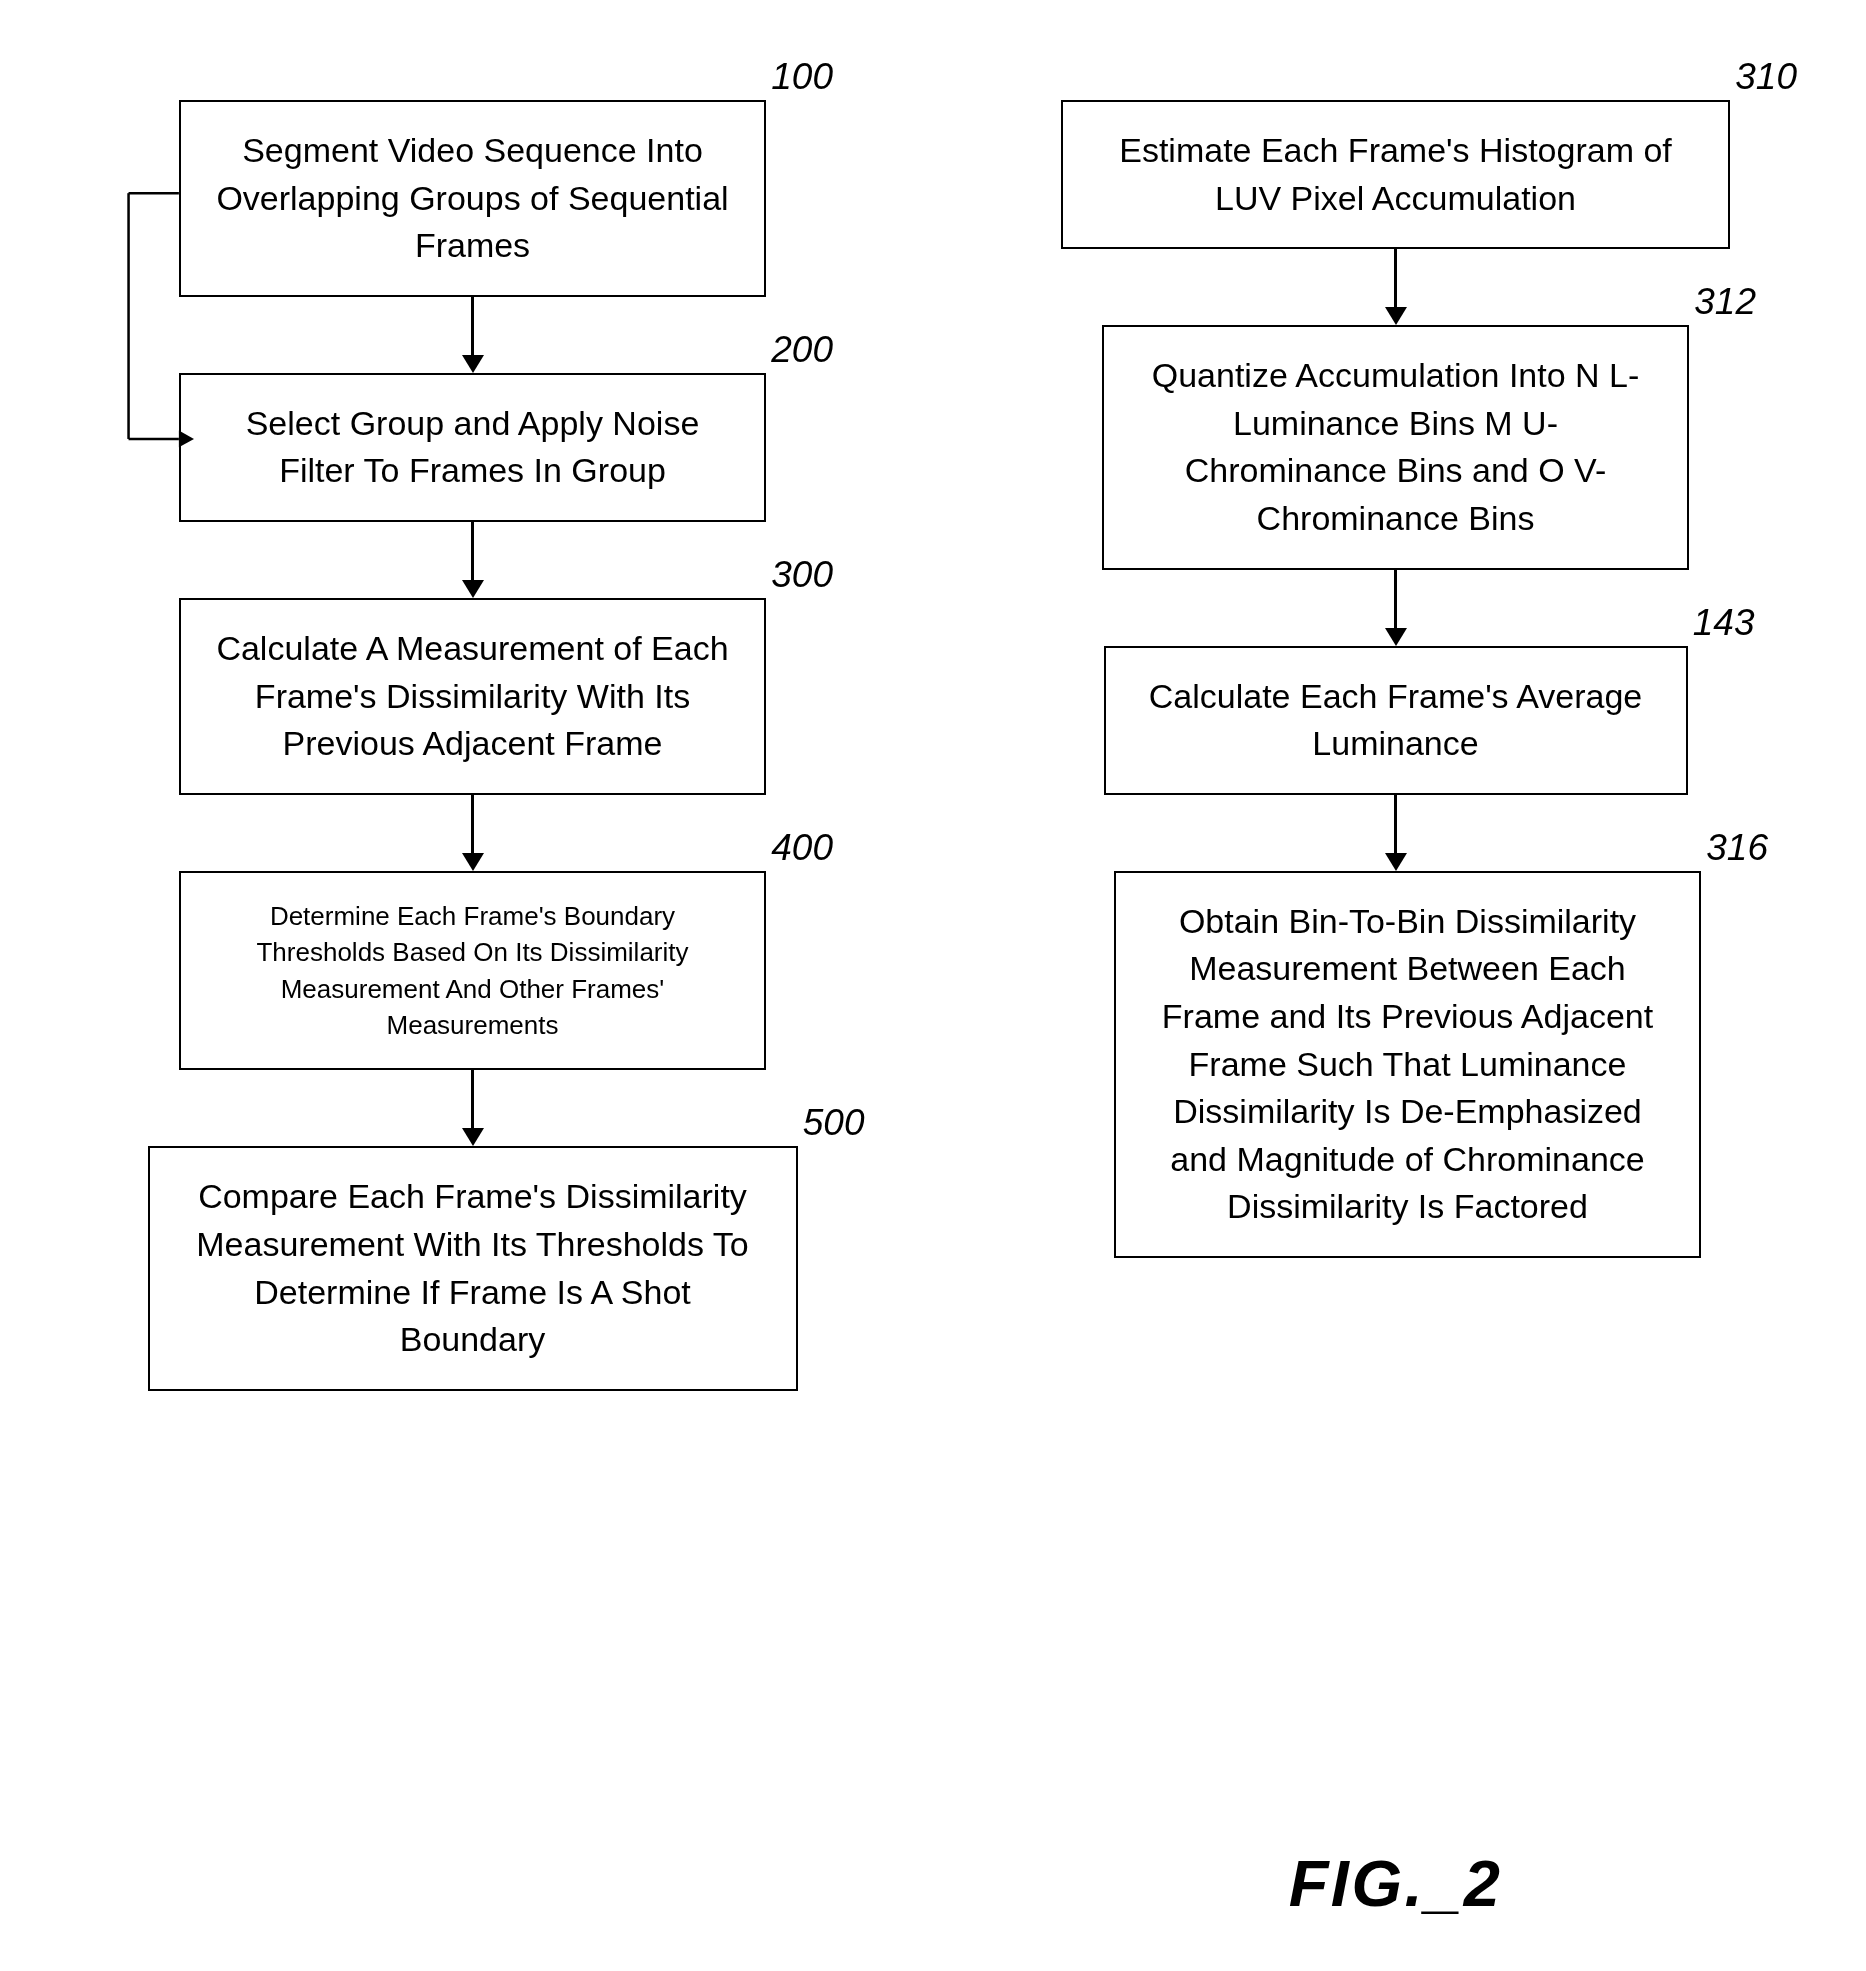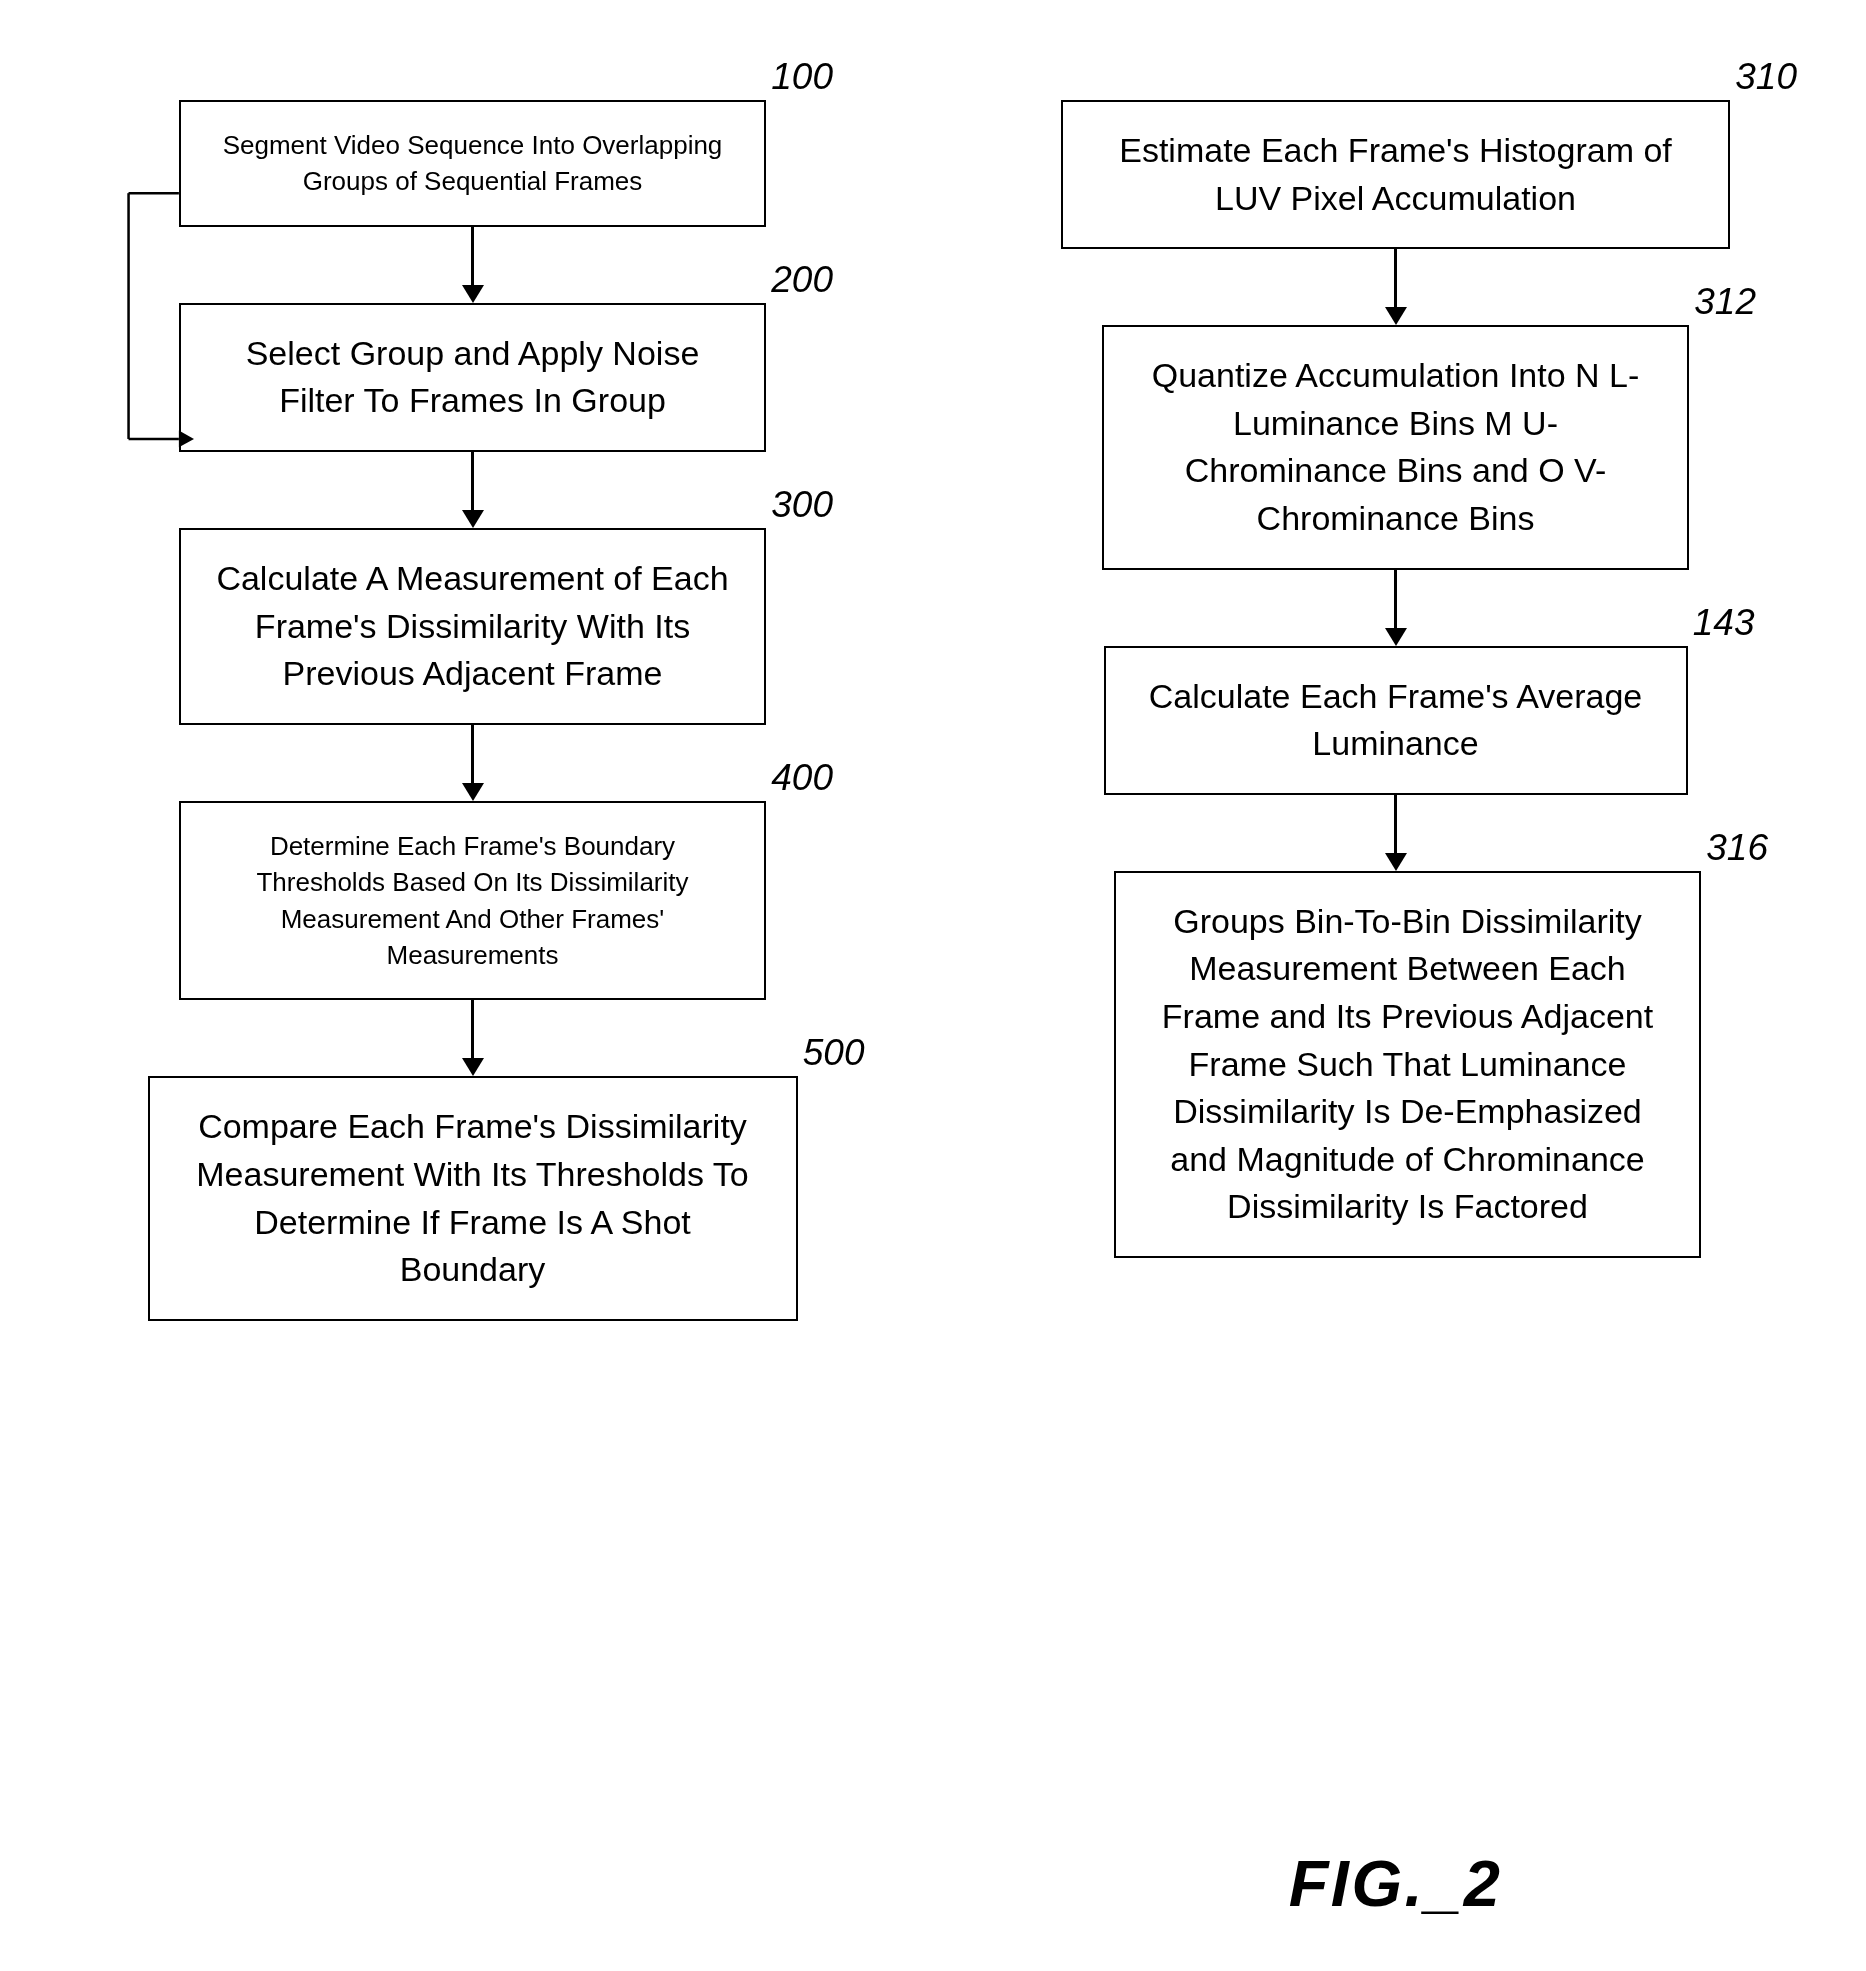--- a/index.html
+++ b/index.html
@@ -22,21 +22,21 @@
 </head>
 <body>
 
 <div style="display:flex; flex-direction:row; padding:50px 84px; gap:84px; width:1867px; height:1971px; background:#fff; position:relative;margin-left:11px;">
 
   <div style="display:flex; flex-direction:column; align-items:center; width:755px; position:relative; padding-top:50px;">
 
     <div class="node-wrapper" style="position:relative; display:flex; align-items:flex-start; justify-content:center;">
       <div style="position:relative;">
         <span style="position:absolute; top:-44px; right:-67px; font-style:italic; font-size:37px; font-family:Arial,sans-serif;">100</span>
-        <div style="border:2.5px solid #000; background:#fff; padding:25px 34px; text-align:center; font-size:26px; line-height:1.4; font-family:Arial,sans-serif; width:587px;">Segment Video Sequence Into Overlapping Groups of Sequential Frames</div>
+        <div style="border:2.5px solid #000; background:#fff; padding:25px 34px; text-align:center; font-size:34px; line-height:1.4; font-family:Arial,sans-serif; width:587px;">Segment Video Sequence Into Overlapping Groups of Sequential Frames</div>
       </div>
     </div>
 
     <div style="display:flex; flex-direction:column; align-items:center; height:76px;">
       <div style="width:2.5px; background:#000; flex:1;"></div>
       <div style="width:0; height:0; border-left:11.7px solid transparent; border-right:11.7px solid transparent; border-top:18.5px solid #000;"></div>
     </div>
 
     <div class="node-wrapper" style="position:relative; display:flex; align-items:flex-start; justify-content:center;">
       <div style="position:relative;">
@@ -126,21 +126,21 @@
     </div>
 
     <div style="display:flex; flex-direction:column; align-items:center; height:76px;">
       <div style="width:2.5px; background:#000; flex:1;"></div>
       <div style="width:0; height:0; border-left:11.7px solid transparent; border-right:11.7px solid transparent; border-top:18.5px solid #000;"></div>
     </div>
 
     <div class="node-wrapper" style="position:relative; display:flex; align-items:center; justify-content:center;padding-left:24px;">
       <div style="position:relative;">
         <span style="position:absolute; top:-44px; right:-67px; font-style:italic; font-size:37px; font-family:Arial,sans-serif;">316</span>
-        <div style="border:2.5px solid #000; background:#fff; padding:25px 34px; text-align:center; font-size:34px; line-height:1.4; font-family:Arial,sans-serif; width:587px;">Groups Bin-To-Bin Dissimilarity Measurement Between Each Frame and Its Previous Adjacent Frame Such That Luminance Dissimilarity Is De-Emphasized and Magnitude of Chrominance Dissimilarity Is Factored</div>
+        <div style="border:2.5px solid #000; background:#fff; padding:25px 34px; text-align:center; font-size:34px; line-height:1.4; font-family:Arial,sans-serif; width:587px;">Obtain Bin-To-Bin Dissimilarity Measurement Between Each Frame and Its Previous Adjacent Frame Such That Luminance Dissimilarity Is De-Emphasized and Magnitude of Chrominance Dissimilarity Is Factored</div>
       </div>
     </div>
 
     <div style="font-size:65px; font-family:Arial,sans-serif; font-style:italic; font-weight:bold; margin-top:auto; padding-top:67px; letter-spacing:2.5px;">FIG._2</div>
   </div>
 
 </div>
 
 
 </body></html>

